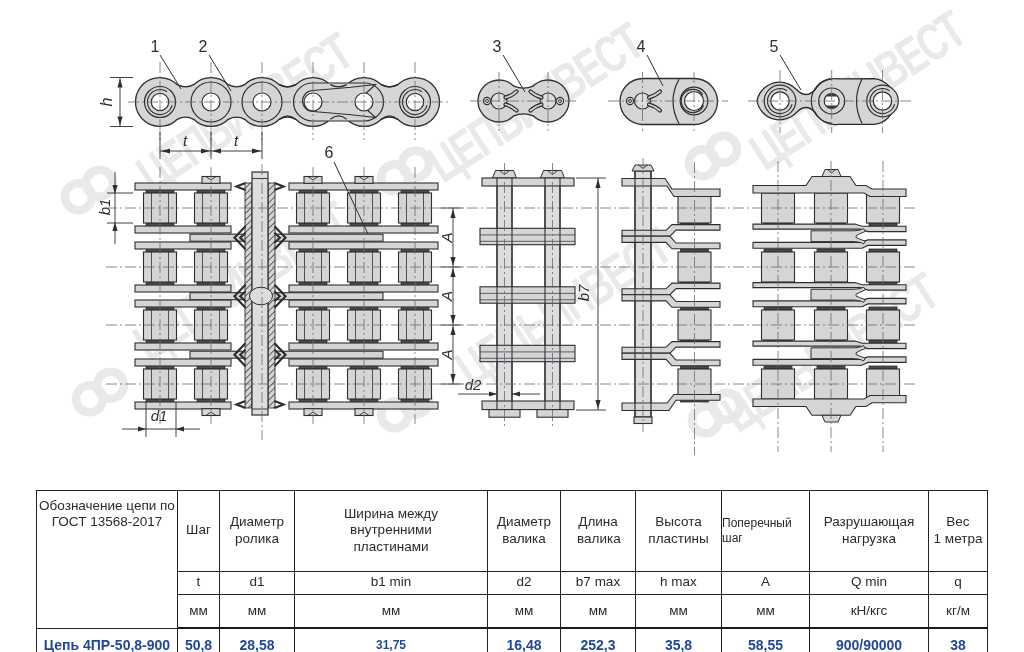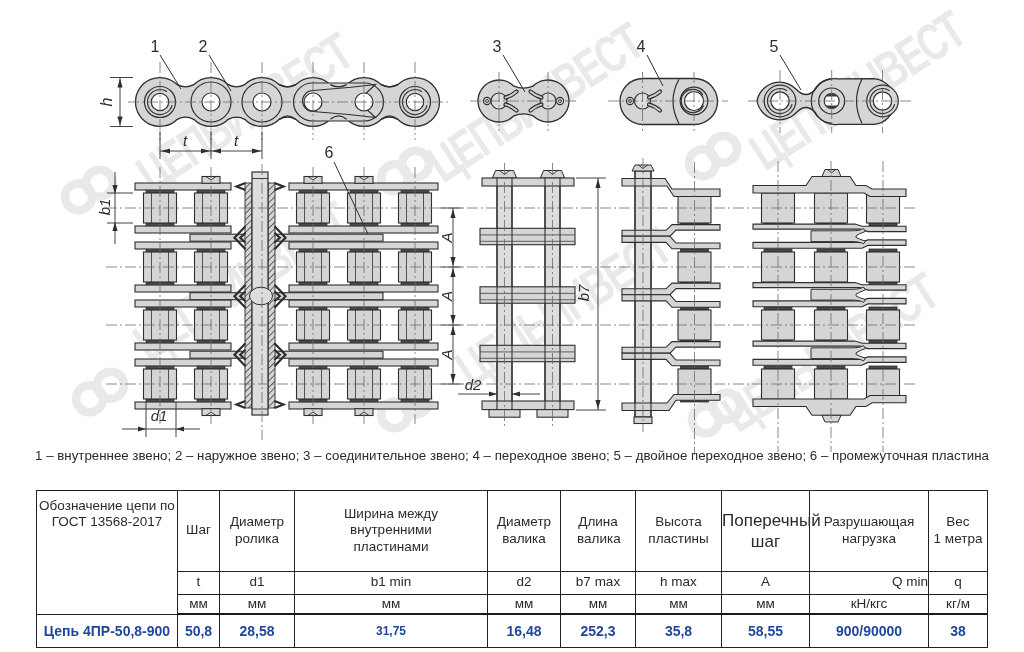--- a/index.html
+++ b/index.html
@@ -583,21 +583,20 @@
 </g>
 
 <g>
 <line x1="106" y1="208" x2="918" y2="208" stroke="#6b6b6d" stroke-width="0.8" stroke-dasharray="11 3 2 3"></line>
 <line x1="106" y1="267" x2="918" y2="267" stroke="#6b6b6d" stroke-width="0.8" stroke-dasharray="11 3 2 3"></line>
 <line x1="106" y1="325" x2="918" y2="325" stroke="#6b6b6d" stroke-width="0.8" stroke-dasharray="11 3 2 3"></line>
 <line x1="106" y1="384" x2="918" y2="384" stroke="#6b6b6d" stroke-width="0.8" stroke-dasharray="11 3 2 3"></line>
 </g>
 </svg>
 
-<div style="position:absolute;left:0;top:448px;width:1024px;text-align:center;font-size:13.3px;color:#2b2b2d;">1 – внутреннее звено; 2 – наружное звено; 3 – соединительное звено; 4 – переходное звено; 5 – двойное переходное звено; 6 – промежуточная пластина</div>
 
 <div style="position:absolute;left:36px;top:489.5px;width:951px;height:123.0px;">
 <table style="border-collapse:collapse;width:100%;height:100%;table-layout:fixed;font-family:'Liberation Sans',sans-serif;color:#2b2b2d;">
 <colgroup>
 <col style="width:141px">
 <col style="width:42px">
 <col style="width:75px">
 <col style="width:193px">
 <col style="width:73px">
 <col style="width:75px">
@@ -608,36 +607,36 @@
 </colgroup>
 <tbody>
           <tr style="height:41px">
 <td rowspan="3" style="border:1.2px solid #222224;text-align:center;vertical-align:top;padding:7px 0 0 0;font-size:13.5px;line-height:1.25">Обозначение цепи по<br>ГОСТ 13568-2017</td>
 <td style="border:1.2px solid #222224;text-align:center;vertical-align:middle;font-size:13.5px;line-height:1.25;padding:0">Шаг</td>
 <td style="border:1.2px solid #222224;text-align:center;vertical-align:middle;font-size:13.5px;line-height:1.25;padding:0">Диаметр<br>ролика</td>
 <td style="border:1.2px solid #222224;text-align:center;vertical-align:middle;font-size:13.5px;line-height:1.25;padding:15px">Ширина между внутренними<br>пластинами</td>
 <td style="border:1.2px solid #222224;text-align:center;vertical-align:middle;font-size:13.5px;line-height:1.25;padding:0">Диаметр<br>валика</td>
 <td style="border:1.2px solid #222224;text-align:center;vertical-align:middle;font-size:13.5px;line-height:1.25;padding:16px">Длина<br>валика</td>
 <td style="border:1.2px solid #222224;text-align:center;vertical-align:middle;font-size:13.5px;line-height:1.25;padding:0">Высота<br>пластины</td>
-<td style="border:1.2px solid #222224;text-align:center;vertical-align:middle;font-size:17px;line-height:1.25;padding:0">Поперечный<br>шаг</td>
+<td style="border:1.2px solid #222224;vertical-align:middle;font-size:12px;line-height:1.25;padding:0">Поперечный<br>шаг</td>
 <td style="border:1.2px solid #222224;text-align:center;vertical-align:middle;font-size:13.5px;line-height:1.25;padding:0">Разрушающая<br>нагрузка</td>
 <td style="border:1.2px solid #222224;text-align:center;vertical-align:middle;font-size:13.5px;line-height:1.25;padding:0">Вес<br>1 метра</td>
 </tr>
 <tr style="height:22.5px">
 <td style="border:1.2px solid #222224;text-align:center;vertical-align:middle;font-size:13.5px;line-height:1.25;padding:0">t</td>
 <td style="border:1.2px solid #222224;text-align:center;vertical-align:middle;font-size:13.5px;line-height:1.25;padding:0">d1</td>
 <td style="border:1.2px solid #222224;text-align:center;vertical-align:middle;font-size:13.5px;line-height:1.25;padding:0">b1 min</td>
 <td style="border:1.2px solid #222224;text-align:center;vertical-align:middle;font-size:13.5px;line-height:1.25;padding:0">d2</td>
 <td style="border:1.2px solid #222224;text-align:center;vertical-align:middle;font-size:13.5px;line-height:1.25;padding:0">b7 max</td>
 <td style="border:1.2px solid #222224;text-align:center;vertical-align:middle;font-size:13.5px;line-height:1.25;padding:0">h max</td>
 <td style="border:1.2px solid #222224;text-align:center;vertical-align:middle;font-size:13.5px;line-height:1.25;padding:0">A</td>
-<td style="border:1.2px solid #222224;text-align:right;vertical-align:middle;font-size:13.5px;line-height:1.25;padding:0">Q min</td>
+<td style="border:1.2px solid #222224;text-align:center;vertical-align:middle;font-size:13.5px;line-height:1.25;padding:0">Q min</td>
 <td style="border:1.2px solid #222224;text-align:center;vertical-align:middle;font-size:13.5px;line-height:1.25;padding:0">q</td>
 </tr>
-<tr style="height:20px">
+<tr style="height:34px">
 <td style="border:1.2px solid #222224;border-bottom:2px solid #1a1a1c;text-align:center;vertical-align:middle;font-size:13.5px;padding:0">мм</td>
 <td style="border:1.2px solid #222224;border-bottom:2px solid #1a1a1c;text-align:center;vertical-align:middle;font-size:13.5px;padding:0">мм</td>
 <td style="border:1.2px solid #222224;border-bottom:2px solid #1a1a1c;text-align:center;vertical-align:middle;font-size:13.5px;padding:0">мм</td>
 <td style="border:1.2px solid #222224;border-bottom:2px solid #1a1a1c;text-align:center;vertical-align:middle;font-size:13.5px;padding:0">мм</td>
 <td style="border:1.2px solid #222224;border-bottom:2px solid #1a1a1c;text-align:center;vertical-align:middle;font-size:13.5px;padding:0">мм</td>
 <td style="border:1.2px solid #222224;border-bottom:2px solid #1a1a1c;text-align:center;vertical-align:middle;font-size:13.5px;padding:0">мм</td>
 <td style="border:1.2px solid #222224;border-bottom:2px solid #1a1a1c;text-align:center;vertical-align:middle;font-size:13.5px;padding:0">мм</td>
 <td style="border:1.2px solid #222224;border-bottom:2px solid #1a1a1c;text-align:center;vertical-align:middle;font-size:13.5px;padding:0">кН/кгс</td>
 <td style="border:1.2px solid #222224;border-bottom:2px solid #1a1a1c;text-align:center;vertical-align:middle;font-size:13.5px;padding:0">кг/м</td>
 </tr>

